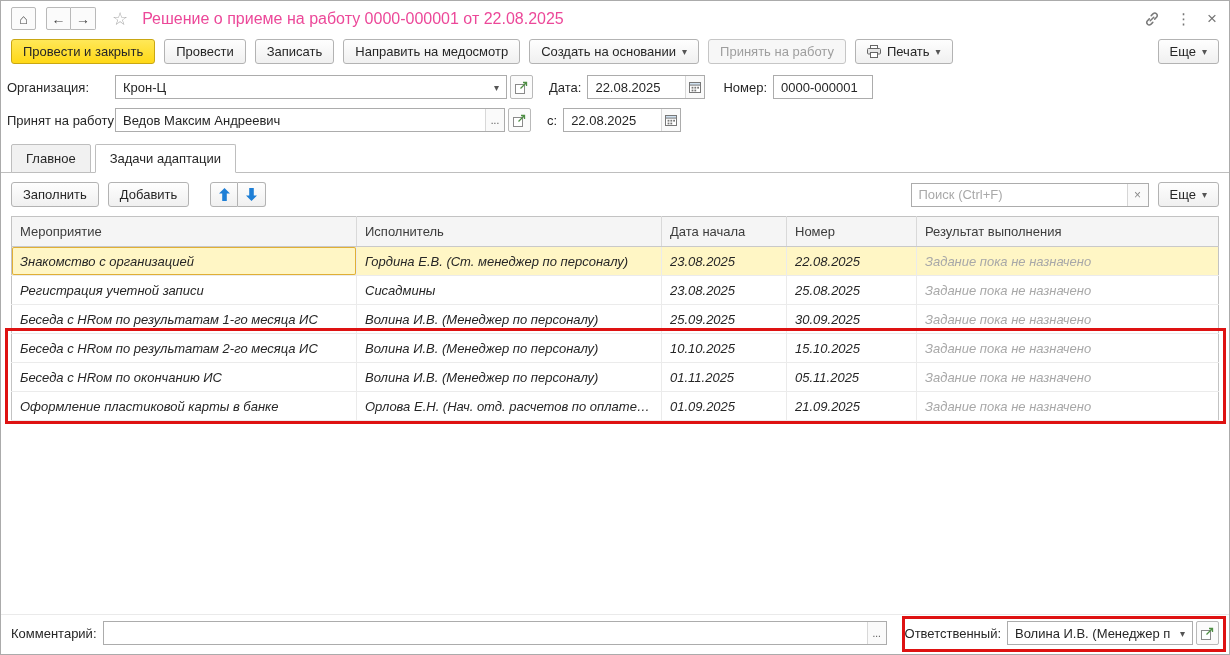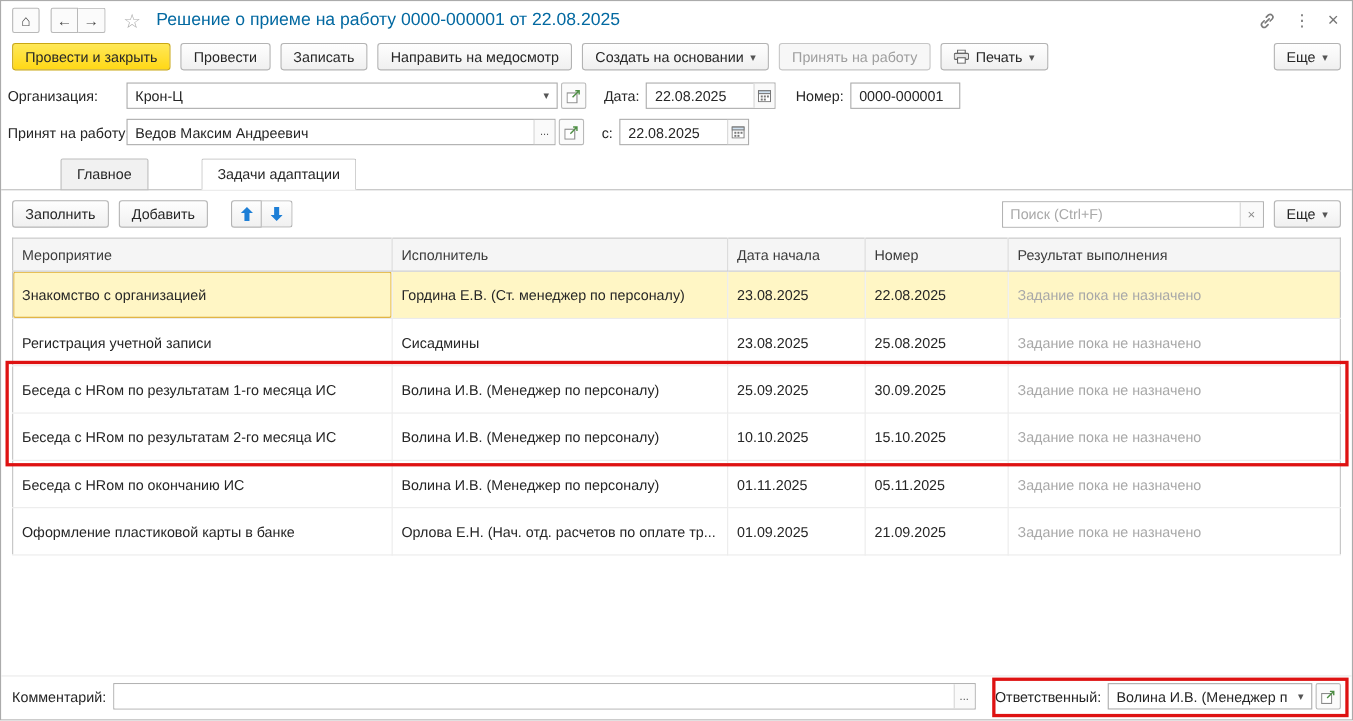--- a/index.html
+++ b/index.html
@@ -10,21 +10,21 @@
     position:relative; overflow:hidden;
   }
   
   .titlebar { height:32px; display:flex; align-items:center; padding:3px 12px 0 10px; gap:6px; flex:0 0 auto; }
   .icon-btn { height:23px; min-width:25px; border:1px solid #B9B9B9; background:#FBFBFB; border-radius:2px;
     font-size:14px; color:#444; display:flex; align-items:center; justify-content:center; cursor:pointer; padding:0 4px; }
   .nav-pair { display:flex; margin-left:4px; }
   .nav-pair .icon-btn:first-child { border-radius:2px 0 0 2px; }
   .nav-pair .icon-btn:last-child  { border-radius:0 2px 2px 0; border-left:none; }
   .star { color:#ABABAB; font-size:18px; margin-left:10px; cursor:pointer; }
-  .title { font-size:16px; margin-left:8px; color:#0369a1; white-space:nowrap; }
+  .title { font-size:16px; margin-left:8px; color:#ec4899; white-space:nowrap; }
   .title-actions { margin-left:auto; display:flex; gap:16px; align-items:center; color:#767676; }
   .t-icon { cursor:pointer; font-size:15px; display:flex; align-items:center; }
   .t-icon.close { font-size:17px; }
   
   .toolbar { display:flex; align-items:center; gap:9px; padding:6px 10px 9px 10px; flex:0 0 auto;justify-content:flex-end; }
   .btn { height:25px; padding:0 11px; border:1px solid #B3B3B3; border-radius:3px;
     background:linear-gradient(#FEFEFE,#F0F0F0); font:inherit; color:#262626;
     display:inline-flex; align-items:center; gap:6px; cursor:pointer; white-space:nowrap; }
   .btn.primary { background:linear-gradient(#FFE858,#FFD816); border-color:#C9A713; }
   .btn.disabled { color:#9E9E9E; background:#F7F7F7; border-color:#C6C6C6; cursor:default; }
@@ -41,21 +41,21 @@
   .field .val { padding:0 7px; flex:1; white-space:nowrap; overflow:hidden; }
   .fbtn { height:22px; min-width:19px; display:flex; align-items:center; justify-content:center;
     color:#555; font-size:10px; cursor:pointer; background:transparent; border:none; padding:0 2px; }
   .fbtn.seg { border-left:1px solid #D8D8D8; background:#FAFAFA; }
   .mini-btn { width:23px; height:24px; border:1px solid #B9B9B9; background:#FBFBFB; border-radius:2px;
     margin-left:3px; display:flex; align-items:center; justify-content:center; cursor:pointer; }
   input.text { height:24px; border:1px solid #ACACAC; padding:0 7px; font:inherit; color:#262626; outline:none; }
   
   .tabs { display:flex; align-items:flex-end; padding:0 10px; border-bottom:1px solid #BEBEBE; margin-top:3px; flex:0 0 auto; }
   .tab { padding:6px 14px; border:1px solid #BEBEBE; background:#F1F1F1; margin-right:4px;
-    border-radius:2px 2px 0 0; cursor:pointer; margin-bottom:-1px;margin-left:44px; }
+    border-radius:2px 2px 0 0; cursor:pointer; margin-bottom:-1px; }
   .tab.active { background:#fff; border-bottom:1px solid #fff; }
   
   .panel { padding:9px 10px 0 10px; display:flex; flex-direction:column; flex:1; min-height:0; }
   .table-toolbar { display:flex; align-items:center; gap:9px; margin-bottom:9px; }
   .arrow-pair { display:flex; margin-left:12px; }
   .arrow-btn { width:28px; height:25px; border:1px solid #B3B3B3; background:linear-gradient(#FEFEFE,#F0F0F0);
     display:flex; align-items:center; justify-content:center; cursor:pointer; }
   .arrow-pair .arrow-btn:first-child { border-radius:3px 0 0 3px; }
   .arrow-pair .arrow-btn:last-child { border-radius:0 3px 3px 0; border-left:none; }
   .search-wrap { margin-left:auto; display:flex; align-items:stretch; height:24px; border:1px solid #ACACAC; width:238px; background:#fff; }
@@ -63,22 +63,22 @@
   .search-input::placeholder { color:#A9A9A9; }
   .search-clear { width:21px; border:none; border-left:1px solid #D6D6D6; background:#FAFAFA; color:#8A8A8A;
     cursor:pointer; font-size:12px; }
   
   .table-wrap { position:relative; }
   table { width:100%; border-collapse:collapse; border:1px solid #C3C3C3; table-layout:fixed; }
   th { background:#F5F5F5; font-weight:normal; text-align:left; padding:0 8px; height:30px;
     border-right:1px solid #D9D9D9; border-bottom:1px solid #C9C9C9; color:#3C3C3C;
     white-space:nowrap; overflow:hidden; cursor:pointer; }
   th:last-child { border-right:none; }
-  td { padding:0 8px; height:43px; border-right:1px solid #EBEBEB; border-bottom:1px solid #EBEBEB;
-    white-space:nowrap; overflow:hidden; text-overflow:ellipsis; cursor:default; }
+  td { padding:0 8px; height:29px; border-right:1px solid #EBEBEB; border-bottom:1px solid #EBEBEB;
+    white-space:nowrap; overflow:hidden; text-overflow:ellipsis; cursor:default;font-style:italic; }
   td:last-child { border-right:none; }
   tr.selected td { background:#FFF6C5; }
   tr.selected td.c-activity { box-shadow: inset 0 0 0 1px #E0AF35; border-radius:2px; }
   td.result-cell { color:#A8A8A8; }
   
   .red-box { position:absolute; border:3px solid #DE1212; pointer-events:none; z-index:5; }
   .red-rows { left:-6px; right:-7px; top:112px; height:96px; }
   .red-footer { right:3px; top:1px; bottom:2px; width:324px; }
   
   .footer { margin-top:auto; display:flex; align-items:center; padding:6px 10px 9px 10px;

